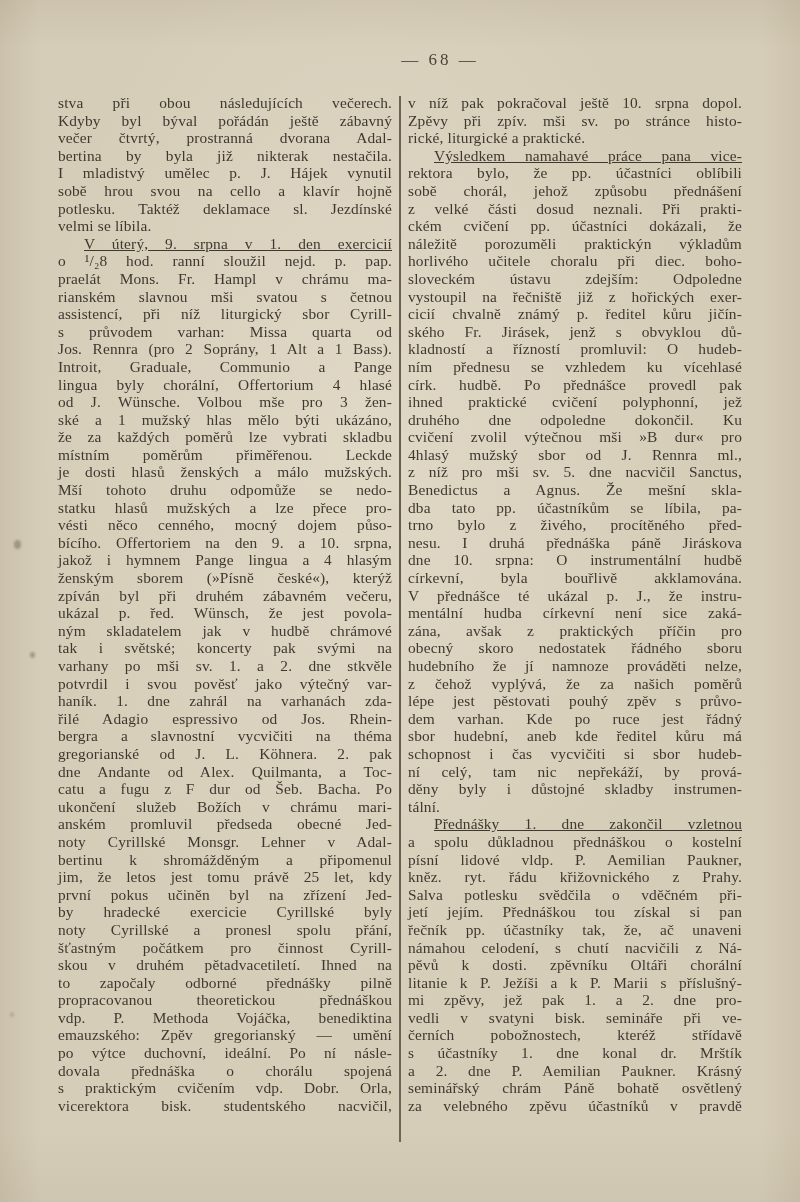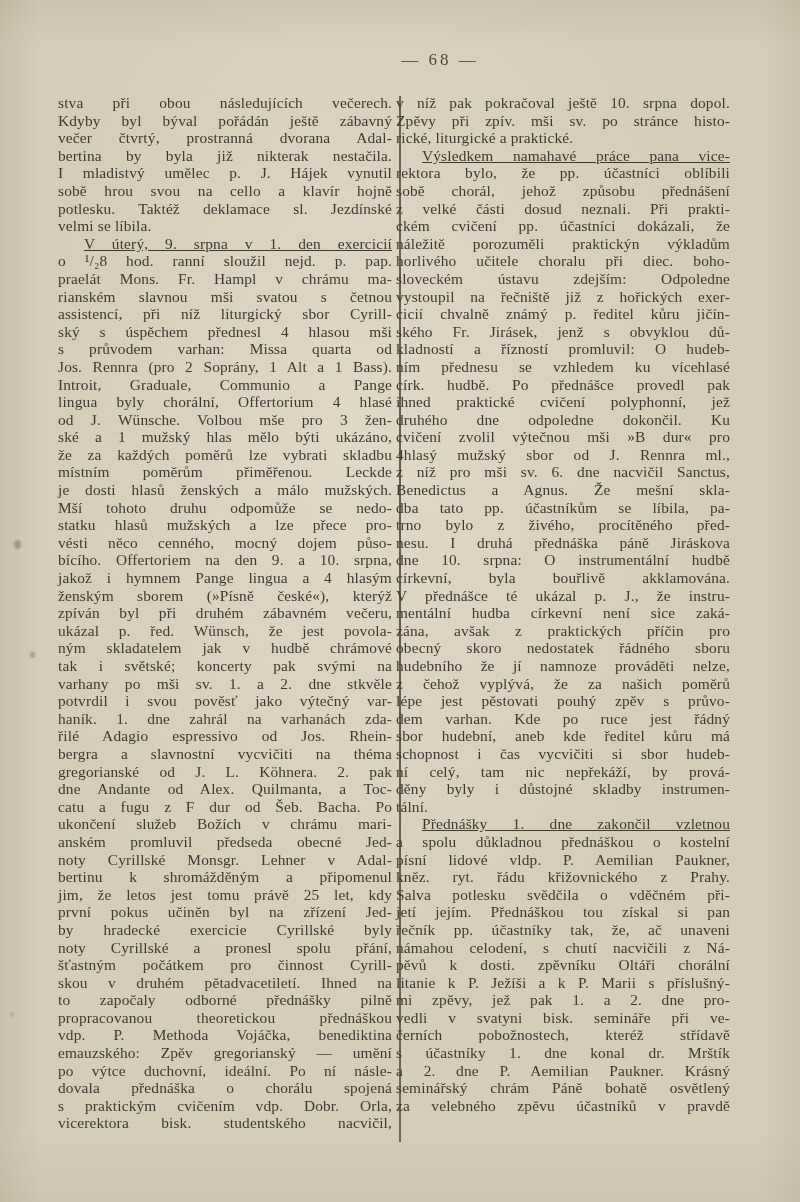--- a/index.html
+++ b/index.html
@@ -39,21 +39,21 @@
     top: 94px;
     left: 58px;
     width: 684px;
   }
   .column {
     position: absolute;
     top: 0;
     width: 334px;
   }
   .column-left  { left: 0; }
-  .column-right { left: 338px; }
+  .column-right { left: 350px; }
   .column-divider {
     position: absolute;
     top: 2px;
     left: 341px;
     width: 2px;
     height: 1046px;
     background: linear-gradient(180deg, #574f41 0%, #4d463a 50%, #5a5244 100%);
     opacity: 0.85;
   }
   .line {
@@ -93,21 +93,20 @@
         <div class="line">bertina by byla již nikterak nestačila.</div>
         <div class="line">I mladistvý umělec p. J. Hájek vynutil</div>
         <div class="line">sobě hrou svou na cello a klavír hojně</div>
         <div class="line">potlesku. Taktéž deklamace sl. Jezdínské</div>
         <div class="line line-last">velmi se líbila.</div>
         <div class="line line-indent">V úterý, 9. srpna v 1. den exercicií</div>
         <div class="line">o ¹/₂8 hod. ranní sloužil nejd. p. pap.</div>
         <div class="line">praelát Mons. Fr. Hampl v chrámu ma-</div>
         <div class="line">rianském slavnou mši svatou s četnou</div>
         <div class="line">assistencí, při níž liturgický sbor Cyrill-</div>
-        <div class="line">ský s úspěchem přednesl 4 hlasou mši</div>
         <div class="line">s průvodem varhan: Missa quarta od</div>
         <div class="line">Jos. Rennra (pro 2 Soprány, 1 Alt a 1 Bass).</div>
         <div class="line">Introit, Graduale, Communio a Pange</div>
         <div class="line">lingua byly chorální, Offertorium 4 hlasé</div>
         <div class="line">od J. Wünsche. Volbou mše pro 3 žen-</div>
         <div class="line">ské a 1 mužský hlas mělo býti ukázáno,</div>
         <div class="line">že za každých poměrů lze vybrati skladbu</div>
         <div class="line">místním poměrům přiměřenou. Leckde</div>
         <div class="line">je dosti hlasů ženských a málo mužských.</div>
         <div class="line">Mší tohoto druhu odpomůže se nedo-</div>
@@ -163,21 +162,21 @@
         <div class="line">vystoupil na řečniště již z hořických exer-</div>
         <div class="line">cicií chvalně známý p. ředitel kůru jičín-</div>
         <div class="line">ského Fr. Jirásek, jenž s obvyklou dů-</div>
         <div class="line">kladností a řízností promluvil: O hudeb-</div>
         <div class="line">ním přednesu se vzhledem ku vícehlasé</div>
         <div class="line">círk. hudbě. Po přednášce provedl pak</div>
         <div class="line">ihned praktické cvičení polyphonní, jež</div>
         <div class="line">druhého dne odpoledne dokončil. Ku</div>
         <div class="line">cvičení zvolil výtečnou mši »B dur« pro</div>
         <div class="line">4hlasý mužský sbor od J. Rennra ml.,</div>
-        <div class="line">z níž pro mši sv. 6. dne nacvičil Sanctus,</div>
+        <div class="line">z níž pro mši sv. 5. dne nacvičil Sanctus,</div>
         <div class="line">Benedictus a Agnus. Že mešní skla-</div>
         <div class="line">dba tato pp. účastníkům se líbila, pa-</div>
         <div class="line">trno bylo z živého, procítěného před-</div>
         <div class="line">nesu. I druhá přednáška páně Jiráskova</div>
         <div class="line">dne 10. srpna: O instrumentální hudbě</div>
         <div class="line">církevní, byla bouřlivě akklamována.</div>
         <div class="line">V přednášce té ukázal p. J., že instru-</div>
         <div class="line">mentální hudba církevní není sice zaká-</div>
         <div class="line">zána, avšak z praktických příčin pro</div>
         <div class="line">obecný skoro nedostatek řádného sboru</div>

